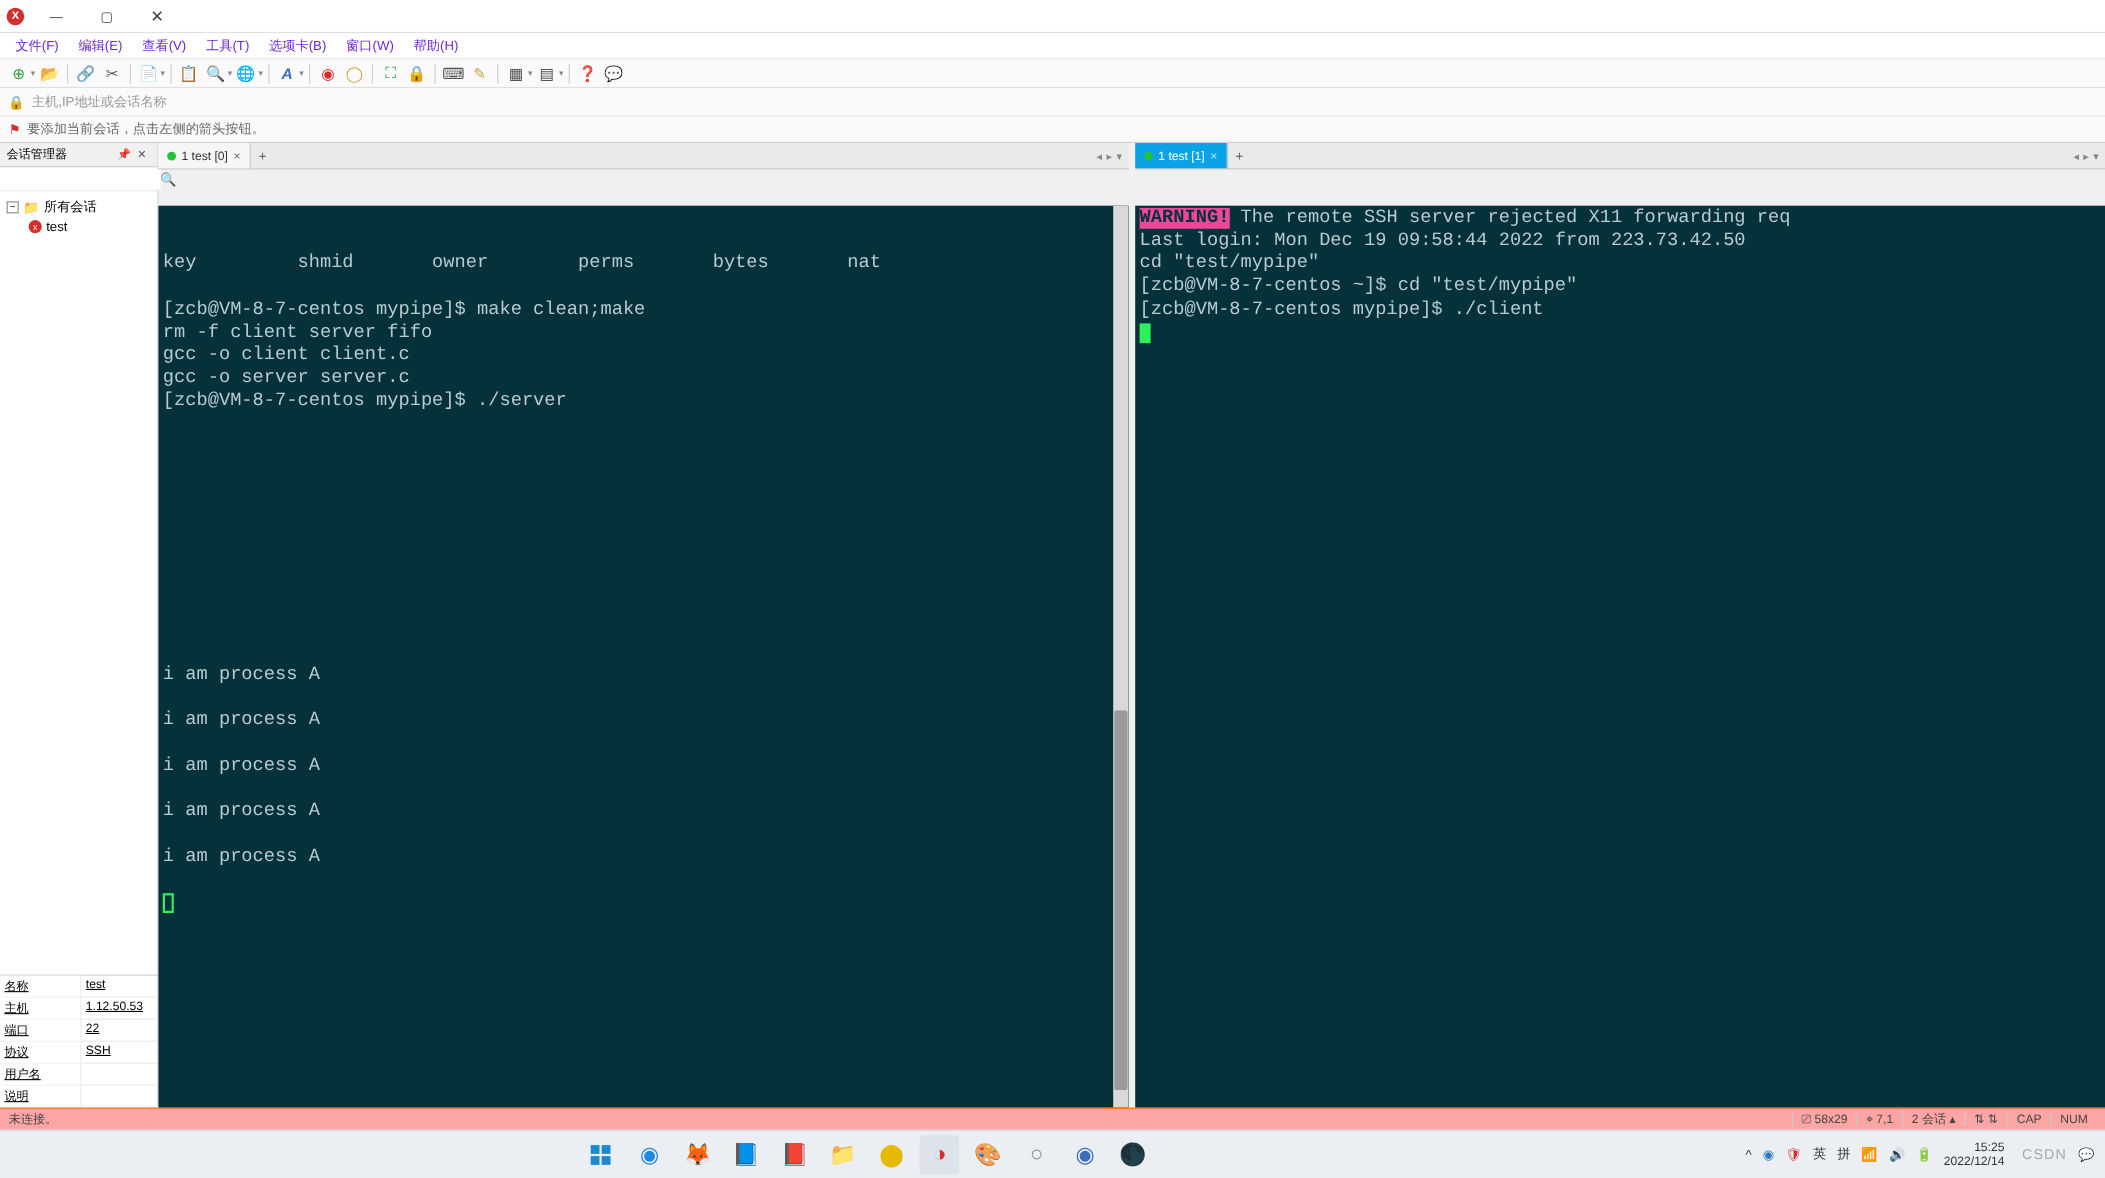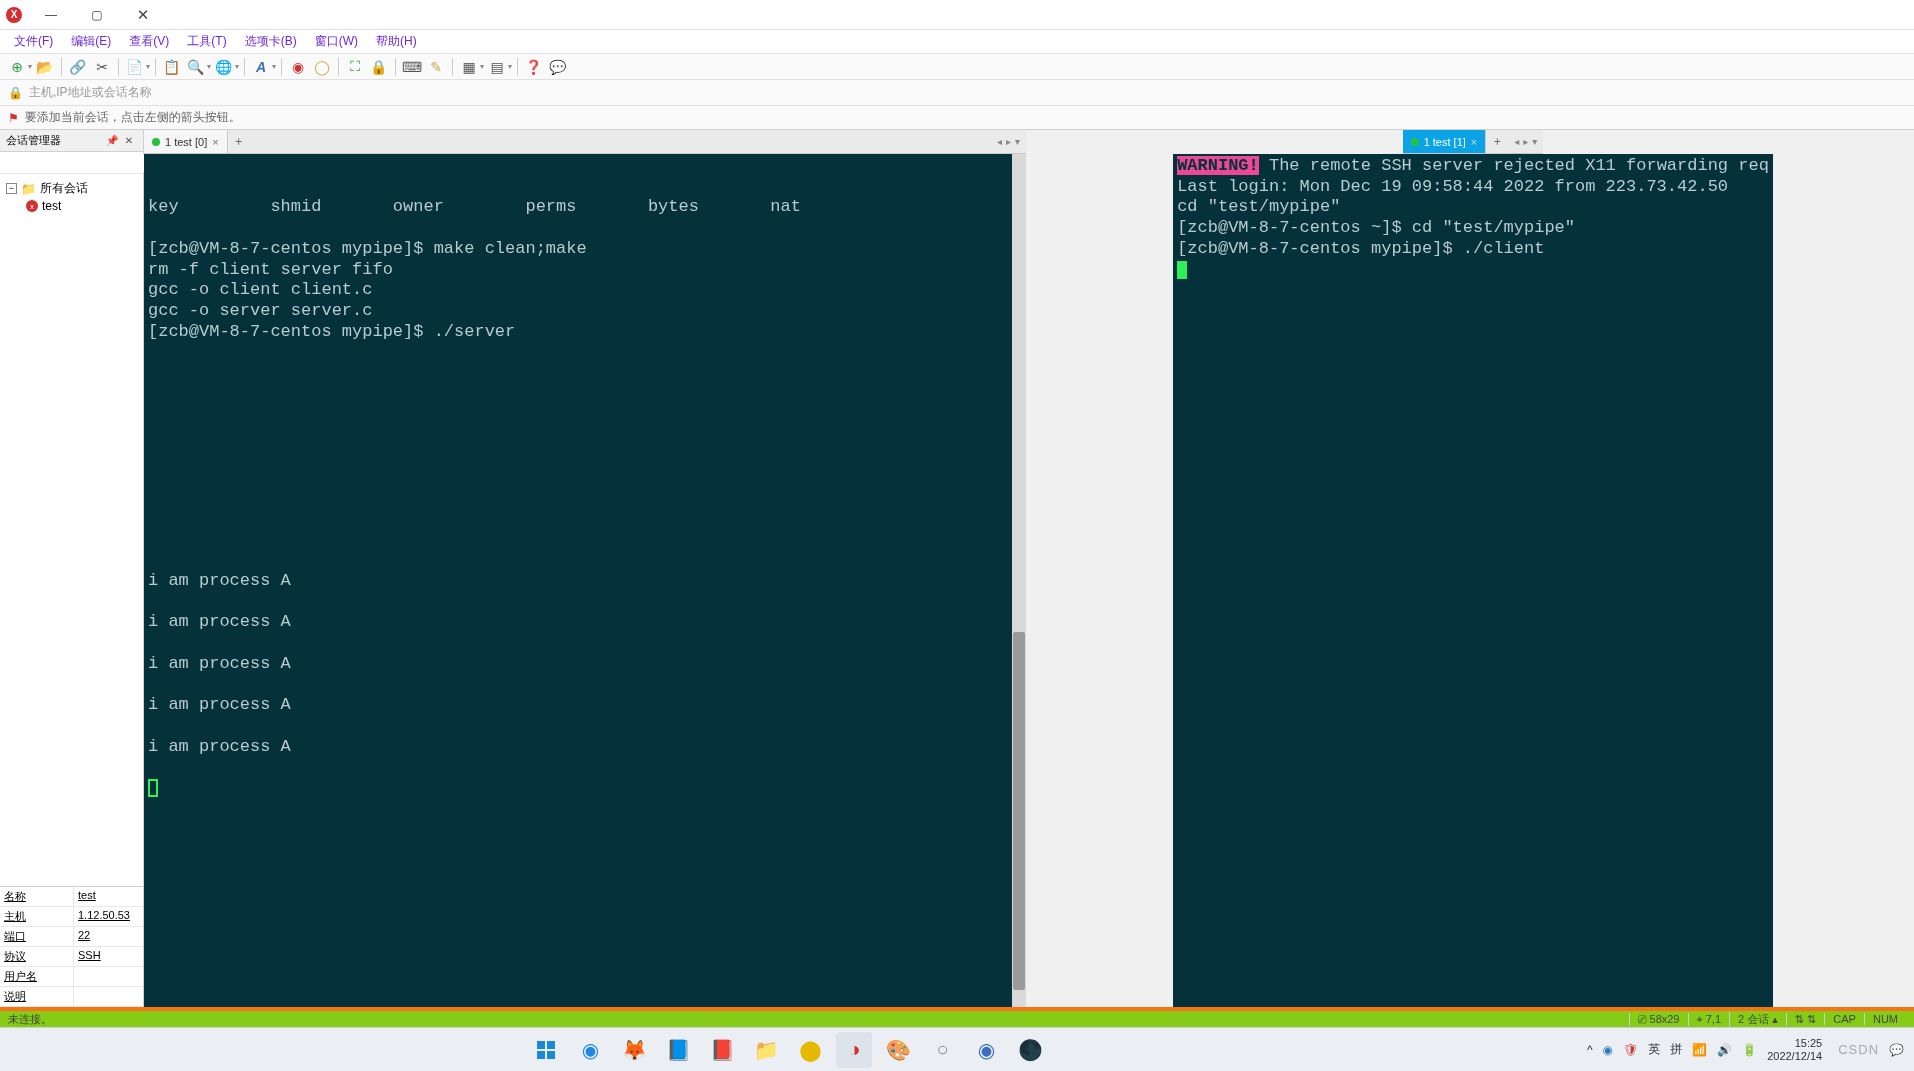--- a/index.html
+++ b/index.html
@@ -47,41 +47,41 @@
 .tree-node .folder { color: #e6b055; }
 .tree-child { padding-left: 22px; display: flex; align-items: center; gap: 4px; font-size: 12px; }
 .tree-child .doc-icon { width: 12px; height: 12px; background: #d32f2f; border-radius: 50%; color: #fff; font-size: 8px; display: flex; align-items: center; justify-content: center; }
 .sidebar-props { border-top: 1px solid #d0d0d0; }
 .prop-row { display: flex; border-bottom: 1px solid #e8e8e8; font-size: 11px; text-decoration: underline; }
 .prop-label { width: 74px; padding: 2px 4px; background: #fff; border-right: 1px solid #e8e8e8; }
 .prop-value { flex: 1; padding: 2px 4px; }
 
 
 .panes { flex: 1; display: flex; }
-.pane { flex: 1; display: flex; flex-direction: column; }
-.pane + .pane { margin-left: 6px; align-items: center; }
+.pane { flex: 1; display: flex; flex-direction: column; gap: 33px; }
+.pane + .pane { margin-left: 6px; }
 .pane-tabs { height: 24px; display: flex; align-items: stretch; background: #eaeaea; border-bottom: 1px solid #c8c8c8; }
 .tab { display: flex; align-items: center; gap: 5px; padding: 0 8px; border-right: 1px solid #c8c8c8; background: #f6f6f6; font-size: 11px; color: #333; }
 .tab.active-blue { background: #0aa3e6; color: #fff; }
 .tab .dot { width: 8px; height: 8px; border-radius: 50%; background: #25c03c; }
 .tab .tab-close { color: inherit; opacity: .7; font-size: 11px; }
 .tab-add { width: 22px; display: flex; align-items: center; justify-content: center; color: #555; }
 .tabs-spacer { flex: 1; }
 .tab-nav { display: flex; align-items: center; gap: 4px; padding: 0 6px; color: #888; }
 .tab-nav span { font-size: 10px; }
 
 .terminal { flex: 1; background: #04313a; color: #b8cbd0; font-family: "Consolas", "Courier New", monospace; font-size: 17px; line-height: 1.22; padding: 2px 4px; position: relative; overflow: hidden; white-space: pre; }
 .terminal .line { white-space: pre; }
 .terminal .warn { color: #04313a; background: #ec4899; font-weight: bold; }
 .terminal-scrollbar { position: absolute; right: 0; top: 0; width: 14px; height: 100%; background: #d9d9d9; }
 .terminal-scrollbar .thumb { position: absolute; left: 1px; right: 1px; background: #9a9a9a; border-radius: 2px; }
 .term-cursor { display: inline-block; width: 10px; height: 18px; background: #2cf05a; vertical-align: text-bottom; }
 
 
-.statusbar { height: 20px; background: #84cc16; border-top: 4px solid #f97316; display: flex; align-items: center; padding: 0 8px; font-size: 11px; color: #444; }
+.statusbar { height: 20px; background: #fca5a5; border-top: 1px solid #f97316; display: flex; align-items: center; padding: 0 8px; font-size: 11px; color: #444; }
 .statusbar .left { flex: 1; }
 .statusbar .seg { padding: 0 8px; border-left: 1px solid #ccc; }
 
 
 .taskbar { height: 44px; background: #ebeef2; border-top: 1px solid #d0d0d0; display: flex; align-items: center; }
 .taskbar .tb-left { flex: 1; display: flex; align-items: center; justify-content: center; gap: 8px; }
 .taskbar .tb-right { display: flex; align-items: center; gap: 10px; padding: 0 10px; color: #333; font-size: 12px; }
 .tb-icon { width: 36px; height: 36px; display: flex; align-items: center; justify-content: center; font-size: 20px; border-radius: 4px; }
 .tb-time { text-align: right; line-height: 1.1; font-size: 11px; }
 .watermark { color: #aaa; font-size: 13px; letter-spacing: 1px; margin-left: 6px; }

